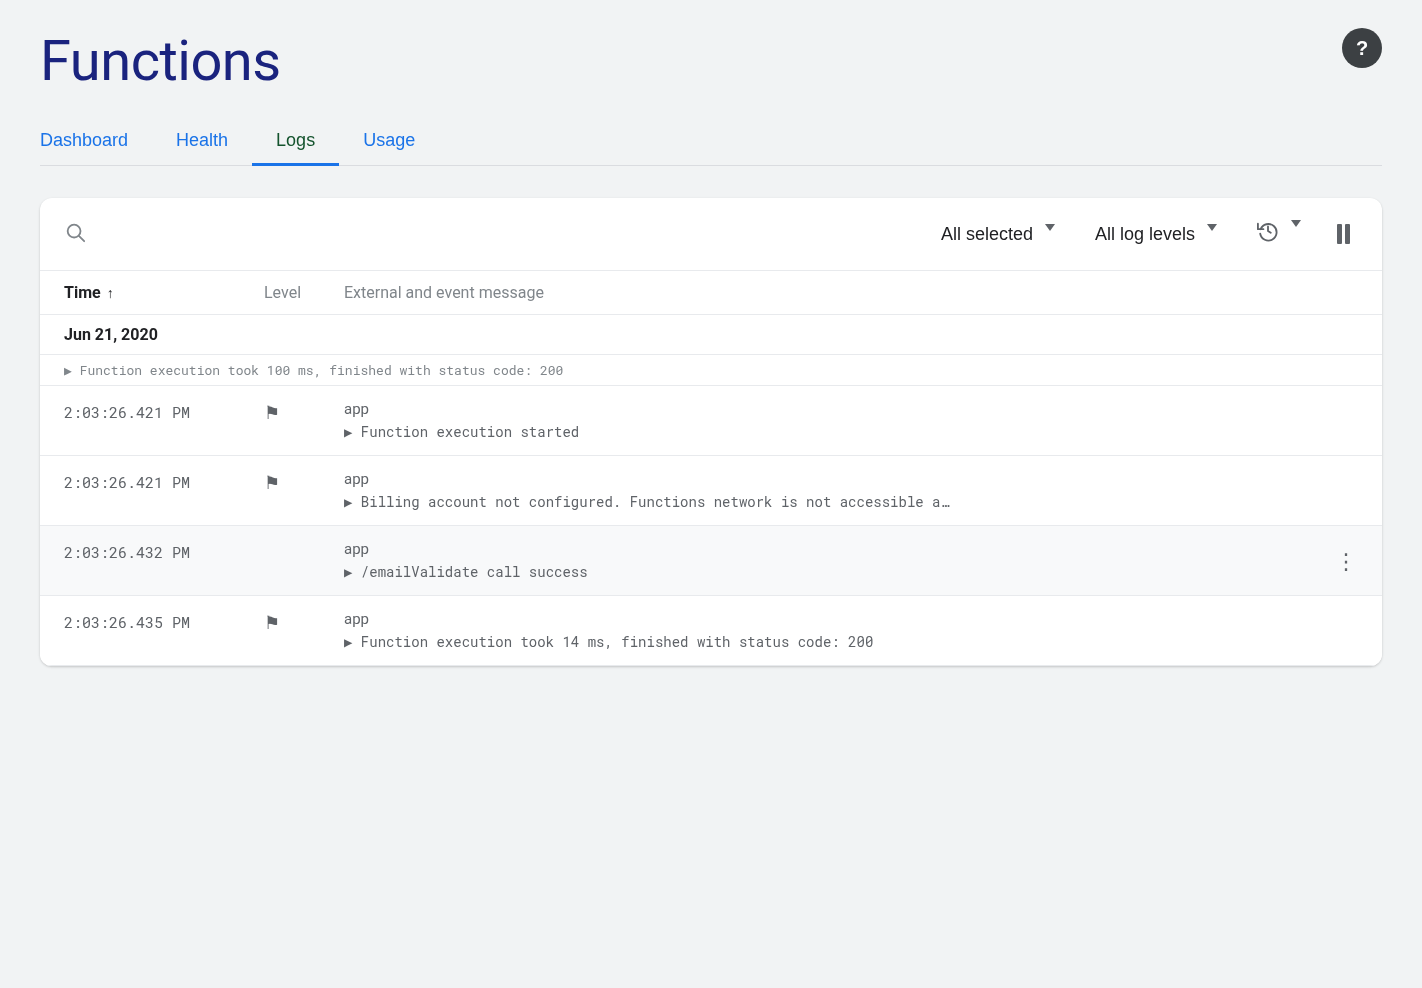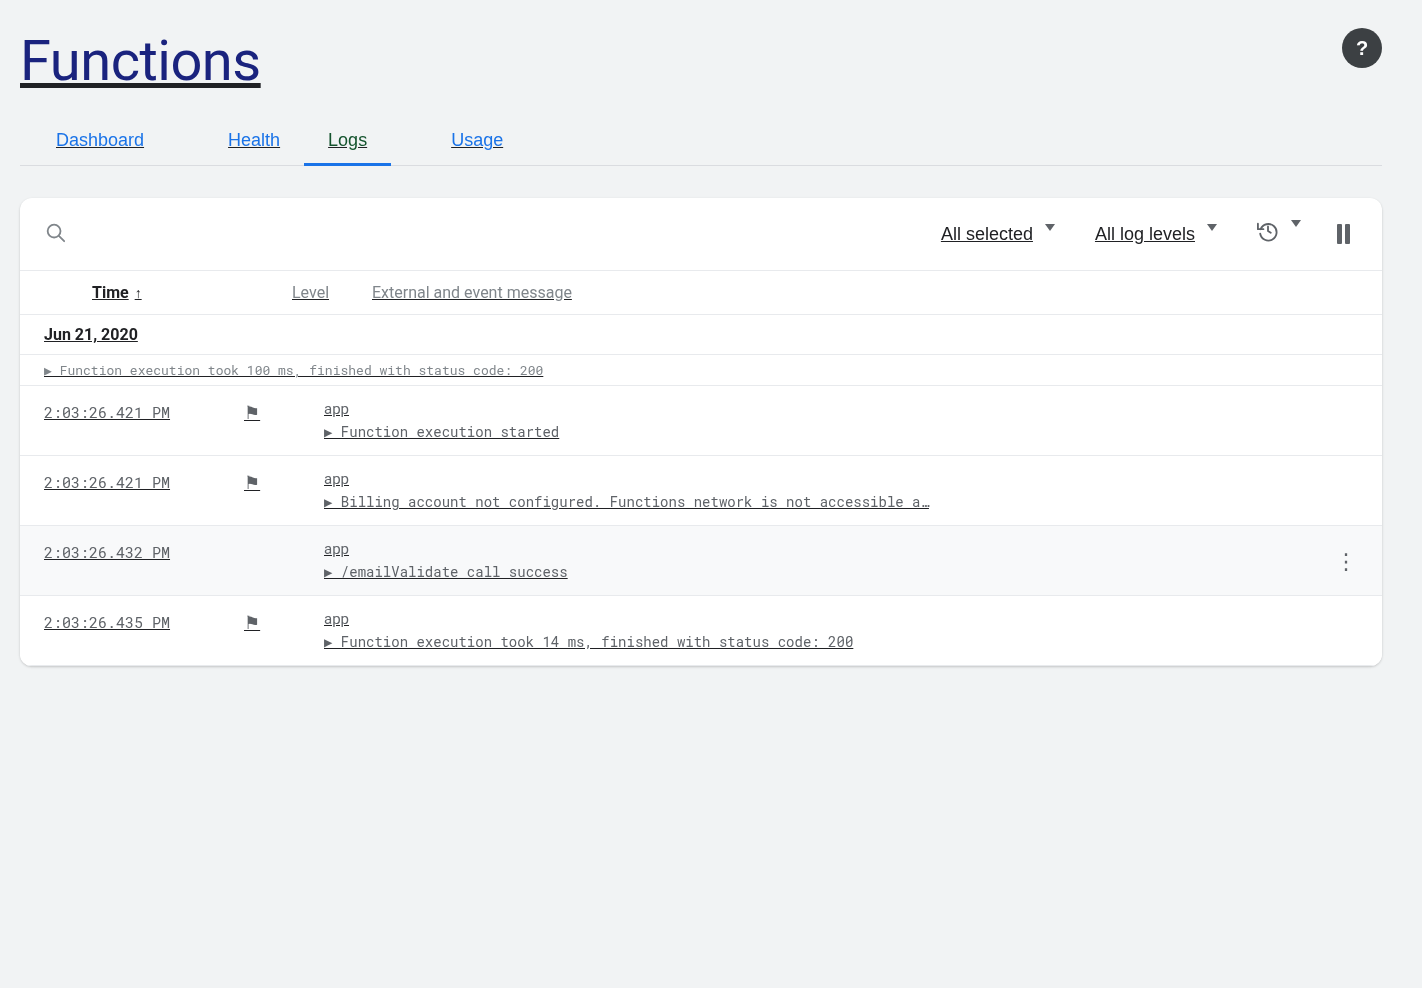--- a/index.html
+++ b/index.html
@@ -5,22 +5,21 @@
     * { box-sizing: border-box; margin: 0; padding: 0; }
     body {
       background: #f1f3f4;
       font-family: 'Google Sans', Roboto, Arial, sans-serif;
       color: #202124;
       min-height: 988px;
     }
     .page-container {
       max-width: 1422px;
       margin: 0 auto;
-      padding: 28px 40px 40px 20px;
-      text-decoration: underline;
+      padding: 28px 40px 40px 40px;
     }
     .page-title {
       font-size: 56px;
       font-weight: 400;
       color: #1a237e;
       margin-bottom: 24px;
       letter-spacing: -0.5px;
     }
     .help-icon-btn {
       position: absolute;
@@ -57,21 +56,20 @@
       border-bottom: 3px solid transparent;
       margin-bottom: -1px;
       text-decoration: none;
     }
     .tab:first-child {
       padding-left: 0;
     }
     .tab.inactive {
       color: #1a73e8;
       border-bottom: 3px solid transparent;
-      margin-left: 36px;
     }
     .tab.active {
       color: #14532d;
       border-bottom: 3px solid #1a73e8;
     }
     .logs-panel {
       background: white;
       border-radius: 12px;
       box-shadow: 0 1px 3px rgba(0,0,0,0.12), 0 1px 2px rgba(0,0,0,0.08);
       overflow: hidden;
@@ -146,21 +144,20 @@
       background: white;
     }
     .th-time {
       width: 200px;
       font-weight: 700;
       font-size: 16px;
       color: #202124;
       display: flex;
       align-items: center;
       gap: 6px;
-      margin-left: 48px;
     }
     .th-level {
       width: 80px;
       font-size: 16px;
       color: #80868b;
       font-weight: 400;
     }
     .th-message {
       flex: 1;
       font-size: 16px;

